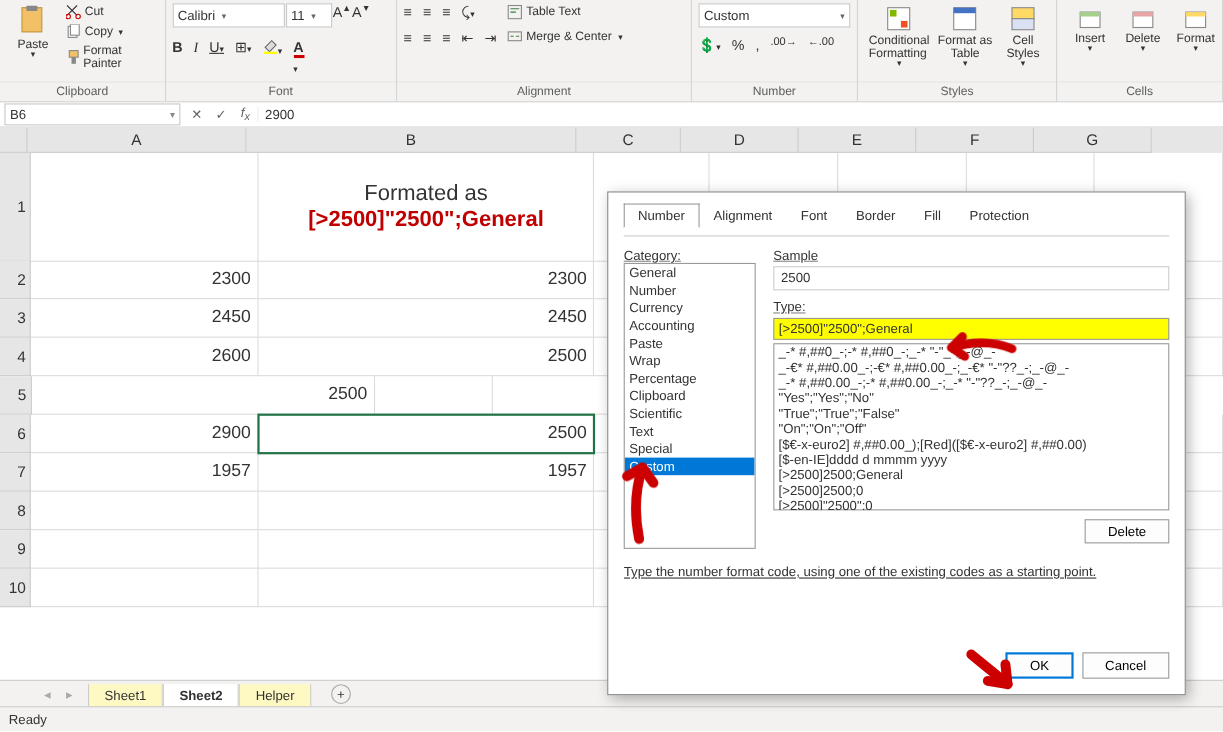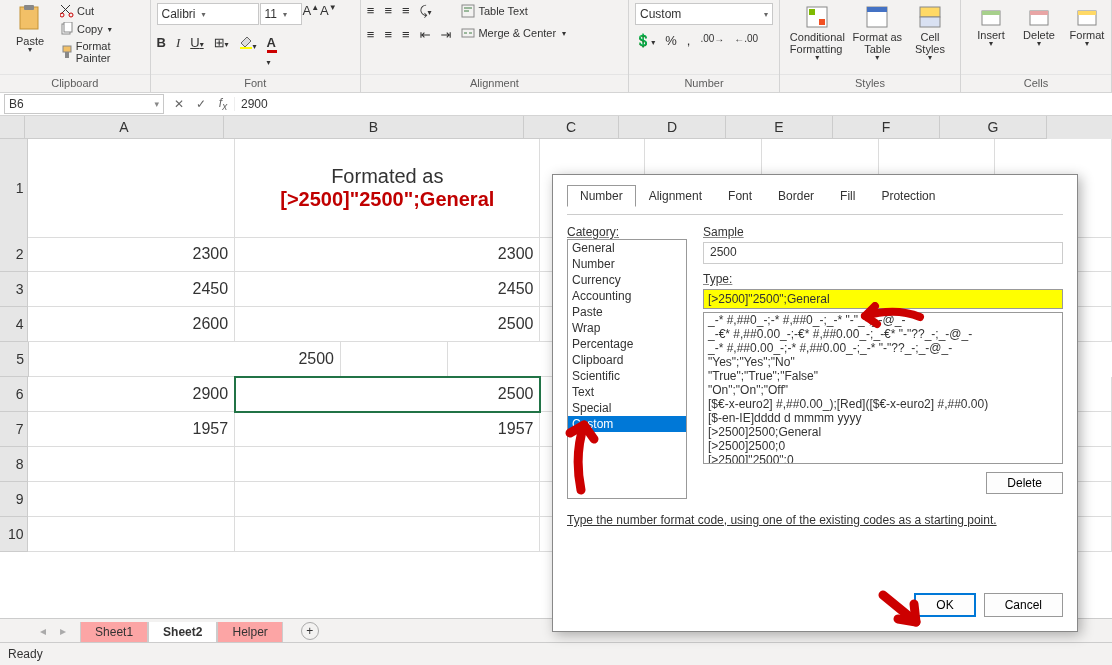--- a/index.html
+++ b/index.html
@@ -203,21 +203,21 @@
   align-items: center;
   border-top: 1px solid #ccc;
   padding-left: 40px;
   gap: 0;
 }
 .sheet-tab {
   padding: 3px 14px;
   font-size: 12px;
   border: 1px solid #ccc;
   border-top: none;
-  background: #fca5a5;
+  background: #fef9c3;
   position: relative;
   top: 1px;
 }
 .sheet-tab.active {
   background: #fff;
   border-bottom: 1px solid #fff;
   font-weight: bold;
 }
 .status-bar {
   position: absolute;

